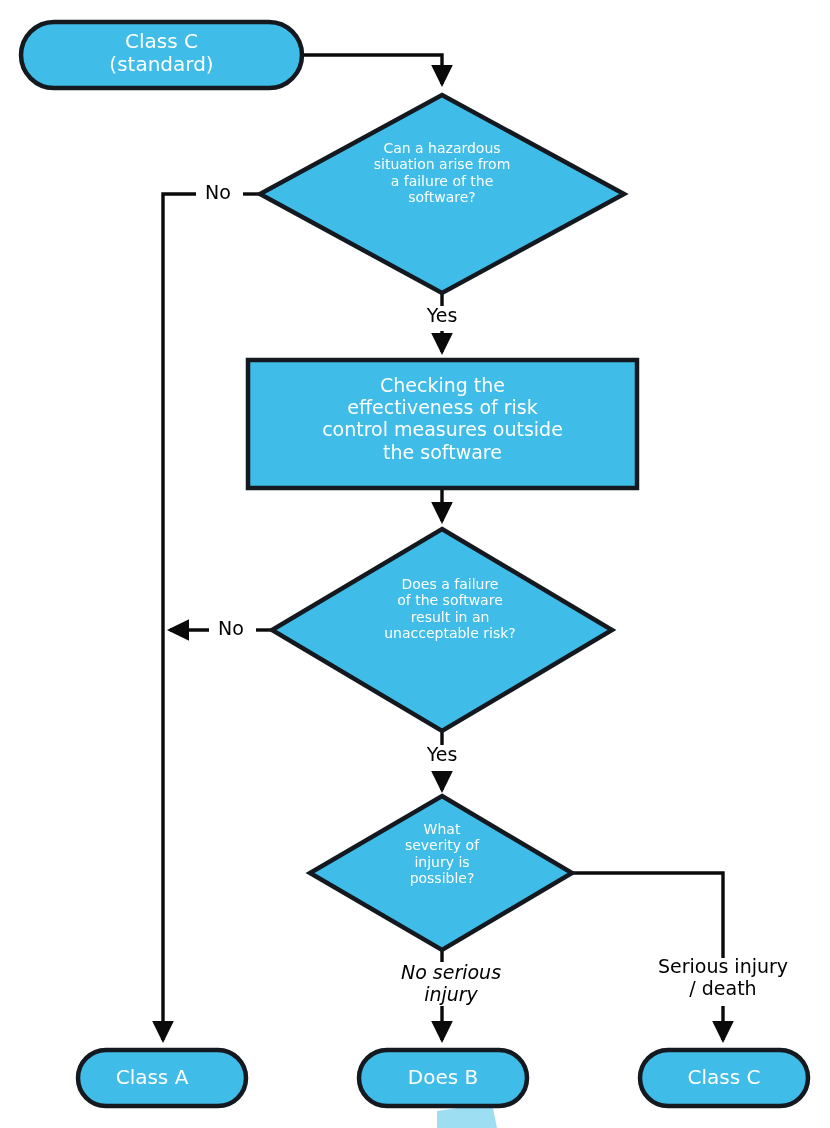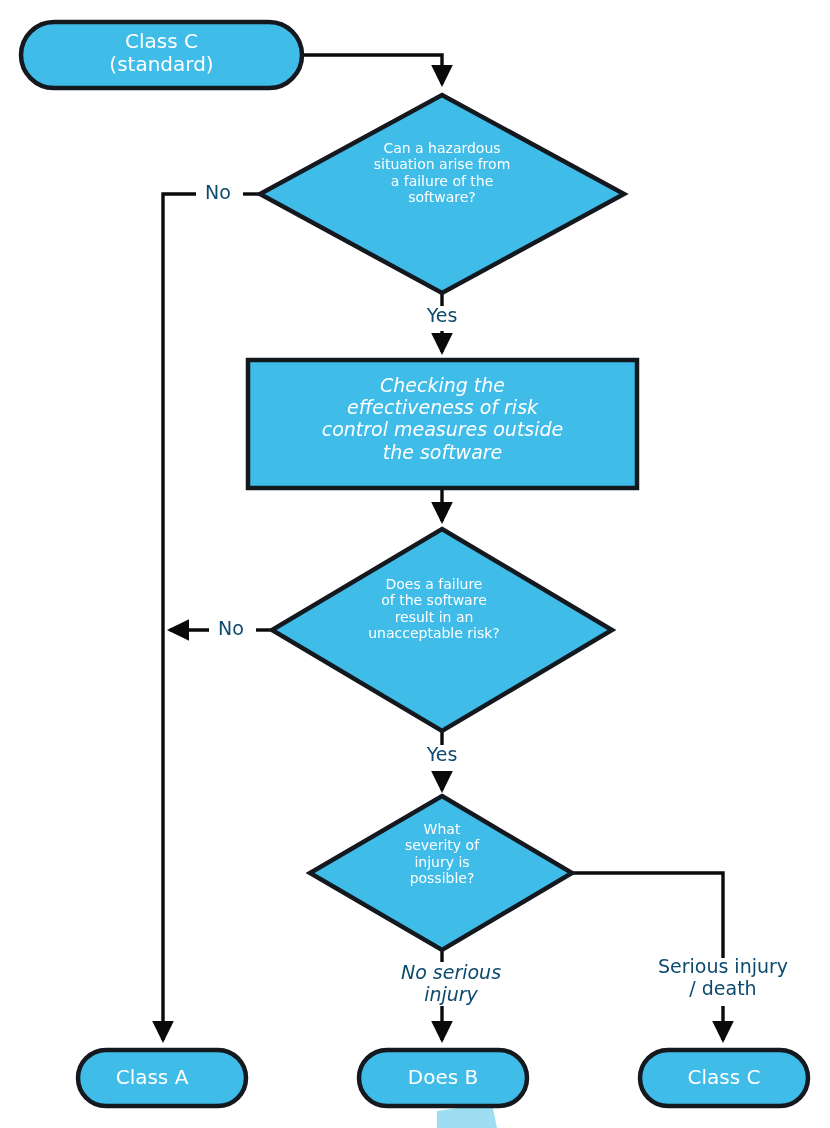--- a/index.html
+++ b/index.html
@@ -29,30 +29,30 @@
     position: absolute;
     color: #ffffff;
     text-align: center;
     line-height: 1.17;
     white-space: pre-line;
     pointer-events: none;
     font-weight: 400;
   }
   .edge-label {
     position: absolute;
-    color: #0c4a6e;
+    color: #000000;
     text-align: center;
     line-height: 1.14;
     white-space: pre-line;
     font-size: 19px;
     pointer-events: none;
   }
   .pill-label { font-size: 20px; }
   .diamond-label { font-size: 14px; }
-  .rect-label { font-size: 19px; font-style: italic; }
+  .rect-label { font-size: 19px; }
   .terminal-label { font-size: 20px; }
   .hit {
     position: absolute;
     background: transparent;
   }
 </style>
 </head>
 <body>
 
 <div id="canvas">
@@ -114,21 +114,21 @@
   <div class="node-label diamond-label" style="left:282px; top:140px; width:320px;">Can a hazardous
 situation arise from
 a failure of the
 software?</div>
 
   <div class="node-label rect-label" style="left:258px; top:374px; width:369px;">Checking the
 effectiveness of risk
 control measures outside
 the software</div>
 
-  <div class="node-label diamond-label" style="left:284px; top:576px; width:300px;">Does a failure
+  <div class="node-label diamond-label" style="left:300px; top:576px; width:300px;">Does a failure
 of the software
 result in an
 unacceptable risk?</div>
 
   <div class="node-label diamond-label" style="left:332px; top:821px; width:220px;">What
 severity of
 injury is
 possible?</div>
 
   <div class="node-label terminal-label" style="left:68px; top:1066px; width:168px;">Class A</div>

